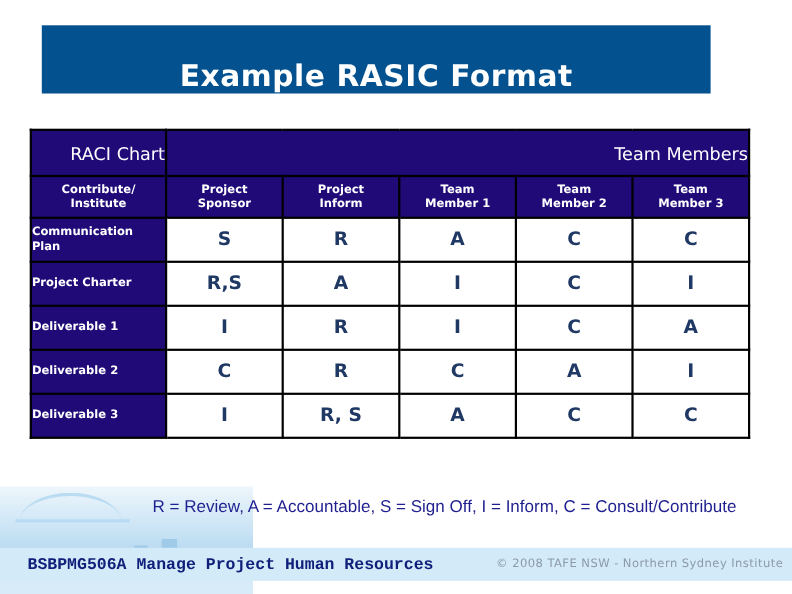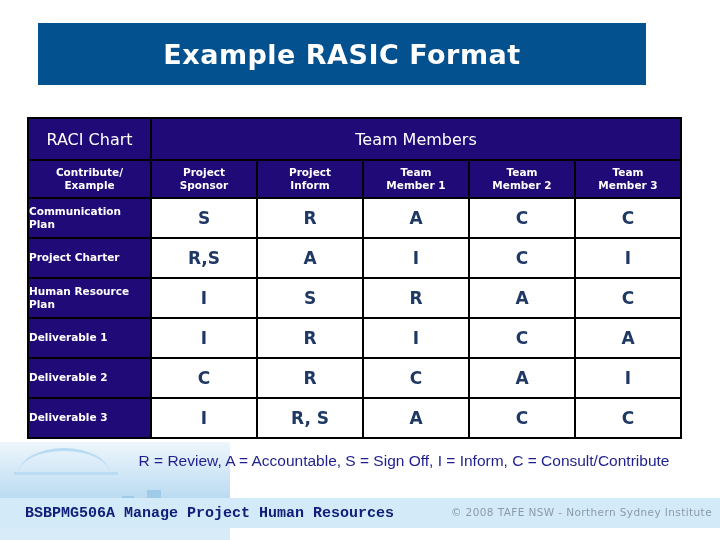--- a/index.html
+++ b/index.html
@@ -17,21 +17,21 @@
 
   
   #slide-title-bar {
     position: absolute;
     left: 38px;
     top: 23px;
     width: 608px;
     height: 62px;
     background: #03518f;
     display: flex;
-    align-items: center;
+    align-items: flex-end;
     justify-content: center;
   }
   #slide-title-text {
     color: #ffffff;
     font-size: 27px;
     font-weight: bold;
     letter-spacing: 0.5px;
     font-family: "DejaVu Sans", sans-serif;
     white-space: nowrap;
   }
@@ -57,20 +57,21 @@
     background: #1f0a78;
     color: #ffffff;
     text-align: center;
   }
   .hdr-title {
     font-size: 16px;
     font-weight: normal;
     height: 40px;
     padding: 0 4px;
     font-family: "DejaVu Sans", sans-serif;
+    text-align: right;
   }
   .hdr-sub {
     font-size: 10.5px;
     font-weight: bold;
     height: 36px;
     line-height: 1.25;
     padding: 3px 2px;
     font-family: "DejaVu Sans", sans-serif;
   }
 
@@ -209,21 +210,21 @@
       <col class="col-mem">
   </colgroup>
   <tbody id="rasic-body">
     <tr>
       <td class="hdr-cell hdr-title">RACI Chart</td>
       <td class="hdr-cell hdr-title" colspan="5">Team Members</td>
     </tr>
     <tr>
       <td class="hdr-cell hdr-sub">
         <div>Contribute/</div>
-        <div>Example</div>
+        <div>Institute</div>
       </td>
       <td class="hdr-cell hdr-sub">
         <div>Project</div>
         <div>Sponsor</div>
       </td>
       <td class="hdr-cell hdr-sub">
         <div>Project</div>
         <div>Inform</div>
       </td>
       <td class="hdr-cell hdr-sub">
@@ -247,28 +248,20 @@
         <td class="val-cell">C</td>
         <td class="val-cell">C</td>
       </tr>
       <tr>
         <td class="row-label">Project Charter</td>
         <td class="val-cell">R,S</td>
         <td class="val-cell">A</td>
         <td class="val-cell">I</td>
         <td class="val-cell">C</td>
         <td class="val-cell">I</td>
-      </tr>
-      <tr>
-        <td class="row-label">Human Resource Plan</td>
-        <td class="val-cell">I</td>
-        <td class="val-cell">S</td>
-        <td class="val-cell">R</td>
-        <td class="val-cell">A</td>
-        <td class="val-cell">C</td>
       </tr>
       <tr>
         <td class="row-label">Deliverable 1</td>
         <td class="val-cell">I</td>
         <td class="val-cell">R</td>
         <td class="val-cell">I</td>
         <td class="val-cell">C</td>
         <td class="val-cell">A</td>
       </tr>
       <tr>

